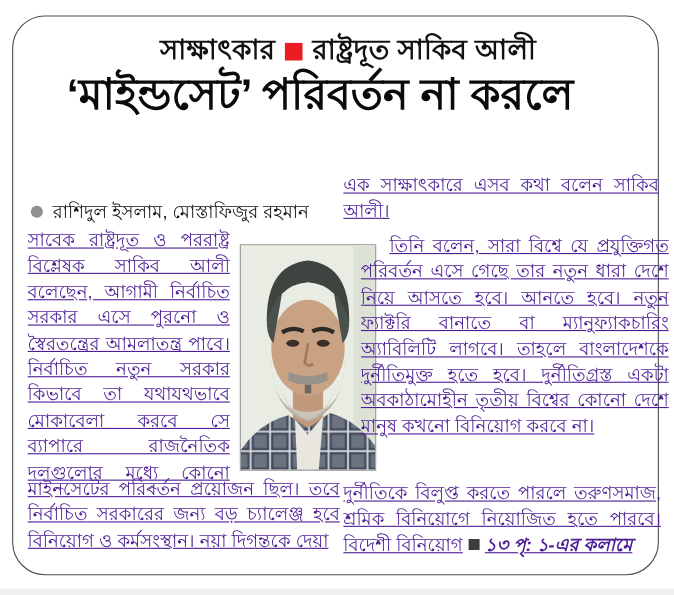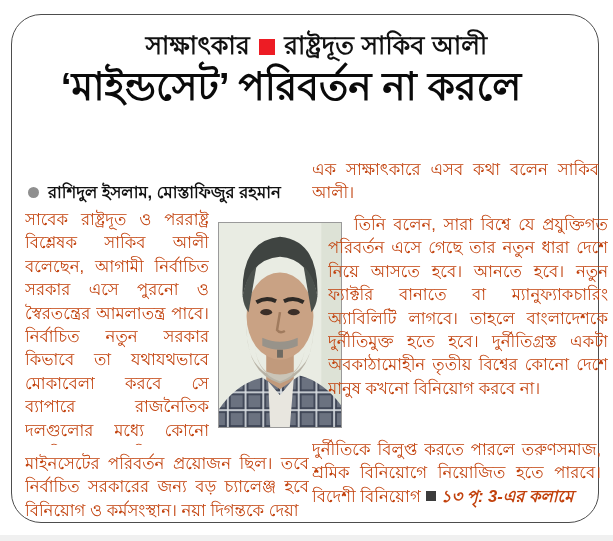--- a/index.html
+++ b/index.html
@@ -18,35 +18,36 @@
   }
   .kicker .red-square{
     display:inline-block;width:16px;height:16px;background:#ed1c24;
     margin:0 9px;vertical-align:-1px;
   }
   .headline{
     position:absolute;left:0;top:62px;width:582px;text-align:center;
     font-size:39px;line-height:49px;font-weight:bold;color:#0a0a0a;
   }
   .byline{
-    position:absolute;left:28px;top:180px;font-size:16.5px;font-weight:bold;
+    position:absolute;left:28px;top:180px;font-size:16.5px;font-weight:normal;
     white-space:nowrap;
   }
   .byline .bullet{
     display:inline-block;width:11px;height:11px;border-radius:50%;
     background:#8f8f8f;margin-right:9px;
   }
   .bodytext{
-    font-size:16.5px;line-height:23.4px;text-align:justify;color:#c2410c;
+    font-size:16.5px;line-height:23.4px;text-align:justify;color:#4c1d95;
     overflow:hidden;
+    text-decoration:underline;
   }
   .intro-right{position:absolute;left:312px;top:158px;width:287px;height:48px;}
   .left-col{position:absolute;left:25px;top:208px;width:184px;height:237px;}
   .right-col{position:absolute;left:328px;top:213px;width:280px;height:226px;text-indent:26px;}
-  .left-bottom{position:absolute;left:25px;top:452px;width:284px;height:72px;}
+  .left-bottom{position:absolute;left:25px;top:434px;width:284px;height:72px;}
   .right-bottom{position:absolute;left:312px;top:438px;width:289px;height:72px;}
   .jump-square{
     display:inline-block;width:10px;height:10px;background:#3c3c3c;
     margin:0 5px;vertical-align:1px;
   }
   .jump-ref{font-weight:bold;font-style:italic;}
   .photo-frame{
     position:absolute;left:218px;top:222px;width:124px;height:206px;
     border:1px solid #9a9a9a;box-sizing:border-box;background:#e9ece3;
   }
@@ -117,16 +118,16 @@
 
     <rect x="59" y="128" width="6" height="8" fill="#6e6a62"></rect>
   </svg>
 </div>
 
 <div class="bodytext right-col">তিনি বলেন, সারা বিশ্বে যে প্রযুক্তিগত পরিবর্তন এসে গেছে তার নতুন ধারা দেশে নিয়ে আসতে হবে। আনতে হবে। নতুন ফ্যাক্টরি বানাতে বা ম্যানুফ্যাকচারিং অ্যাবিলিটি লাগবে। তাহলে বাংলাদেশকে দুর্নীতিমুক্ত হতে হবে। দুর্নীতিগ্রস্ত একটা অবকাঠামোহীন তৃতীয় বিশ্বের কোনো দেশে মানুষ কখনো বিনিয়োগ করবে না।</div>
 
 <div class="bodytext left-bottom">মাইনসেটের পরিবর্তন প্রয়োজন ছিল। তবে নির্বাচিত সরকারের জন্য বড় চ্যালেঞ্জ হবে বিনিয়োগ ও কর্মসংস্থান। নয়া দিগন্তকে দেয়া</div>
 
 <div class="bodytext right-bottom">
-  <span>দুর্নীতিকে বিলুপ্ত করতে পারলে তরুণসমাজ, শ্রমিক বিনিয়োগে নিয়োজিত হতে পারবে। বিদেশী বিনিয়োগ</span><span class="jump-square"></span><span class="jump-ref">১৩ পৃ: 3-এর কলামে</span>
+  <span>দুর্নীতিকে বিলুপ্ত করতে পারলে তরুণসমাজ, শ্রমিক বিনিয়োগে নিয়োজিত হতে পারবে। বিদেশী বিনিয়োগ</span><span class="jump-square"></span><span class="jump-ref">১৩ পৃ: ১-এর কলামে</span>
 </div>
 
 <div class="bottom-strip"></div>
 
 </body></html>

